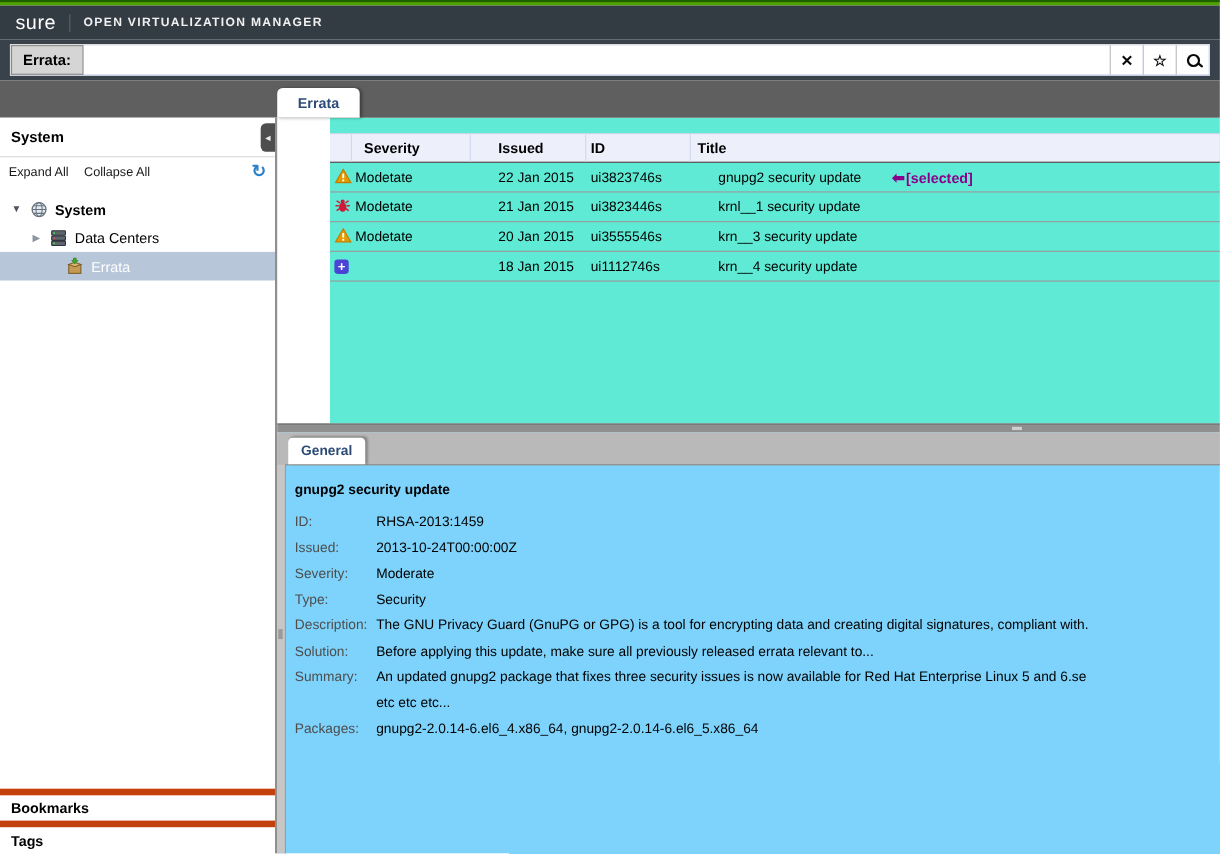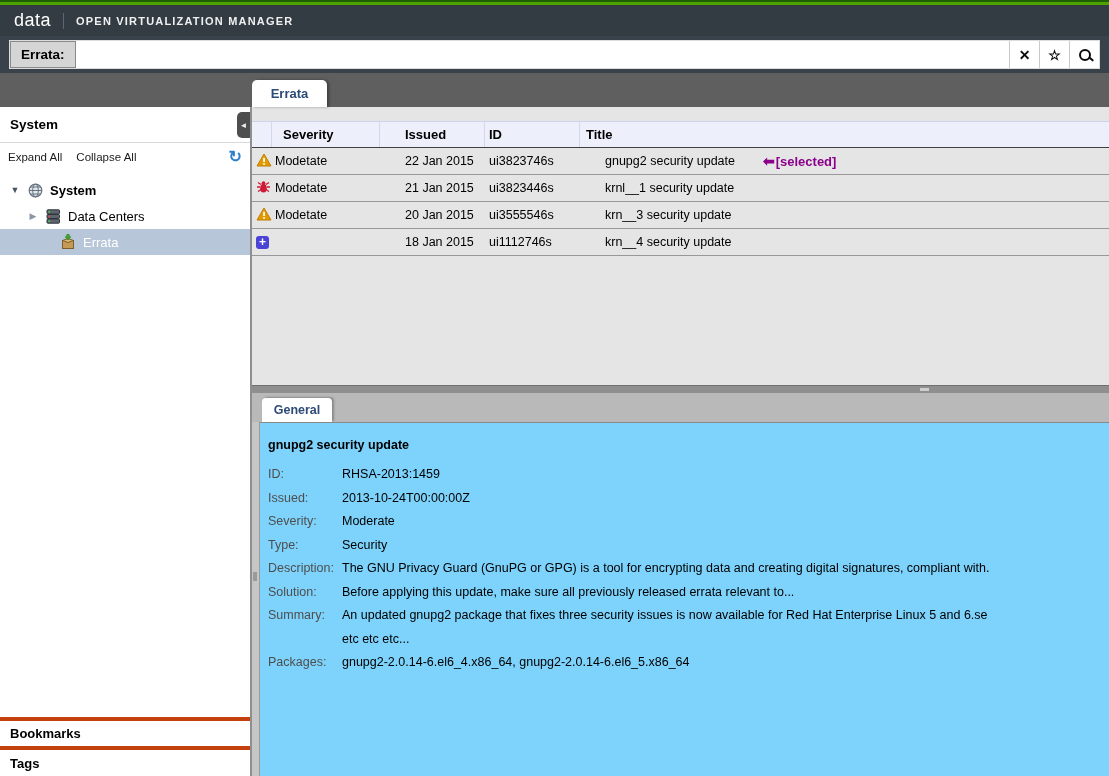--- a/index.html
+++ b/index.html
@@ -45,27 +45,27 @@
   .tree{margin-top:12px;font-size:13px;}
   .tree-row{height:26px;display:flex;align-items:center;gap:7px;cursor:pointer;box-sizing:border-box;}
   .caret{font-size:9px;color:#4a5560;width:10px;text-align:center;}
   .caret.right{color:#8a97a3;}
   .t0{padding-left:10px;font-weight:bold;}
   .t1{padding-left:28px;}
   .t2{padding-left:60px;}
   .t2.selected{background:#b7c6d8;color:#fff;}
   .tree-icon{display:inline-flex;width:16px;justify-content:center;}
   .sb-spacer{flex:1;}
-  .sb-accordion{border-top:4px solid #c2410c;height:29px;display:flex;align-items:center;
+  .sb-accordion{border-top:6px solid #c2410c;height:29px;display:flex;align-items:center;
     padding:0 10px;font-weight:bold;font-size:13px;box-sizing:border-box;cursor:pointer;}
   .sb-accordion.last{height:30px;}
 
   
   .main{flex:1;display:flex;flex-direction:column;min-width:0;}
-  .grid{height:278px;box-sizing:border-box;background:#e5e5e5;}
+  .grid{height:278px;box-sizing:border-box;background:#5eead4;margin-left:48px;}
   .thead{display:flex;height:27px;margin-top:14px;background:#edf0fa;border-top:1px solid #cdd3ee;
     border-bottom:1px solid #3f3f3f;box-sizing:border-box;font-size:13px;font-weight:bold;align-items:stretch;}
   .th{display:flex;align-items:center;border-right:1px solid #d3d8ee;box-sizing:border-box;cursor:pointer;}
   .c-icon{width:20px;}
   .c-sev{width:108px;}
   .c-issued{width:105px;}
   .c-id{width:95px;}
   .c-title{flex:1;}
   .th.c-sev{padding-left:11px;}
   .th.c-issued{padding-left:25px;}
@@ -100,21 +100,21 @@
   .d-row{display:flex;line-height:23.5px;}
   .d-label{width:74px;color:#4e4e4e;flex-shrink:0;}
   .d-value{color:#000;white-space:nowrap;}
 </style>
 </head>
 <body>
 
 <div class="topstrip"></div>
 
 <div class="topbar">
-  <span class="logo">data</span>
+  <span class="logo">sure</span>
   <span class="logo-sep"></span>
   <span class="product">OPEN VIRTUALIZATION MANAGER</span>
 </div>
 
 <div class="searchrow">
   <div class="searchbox">
     <div class="search-label">Errata:</div>
     <input class="search-input" type="text" value="" style="">
     <button class="search-btn">
       <span>✕</span>

